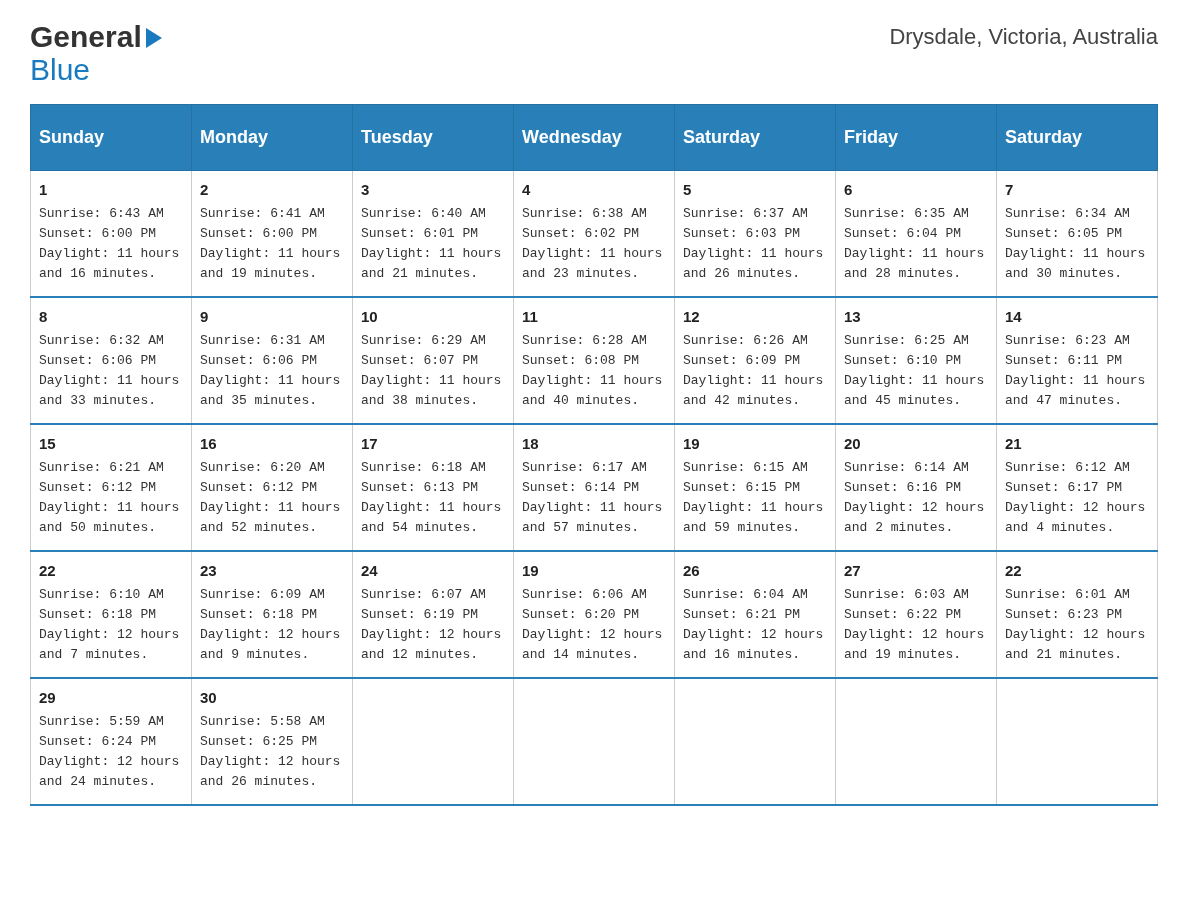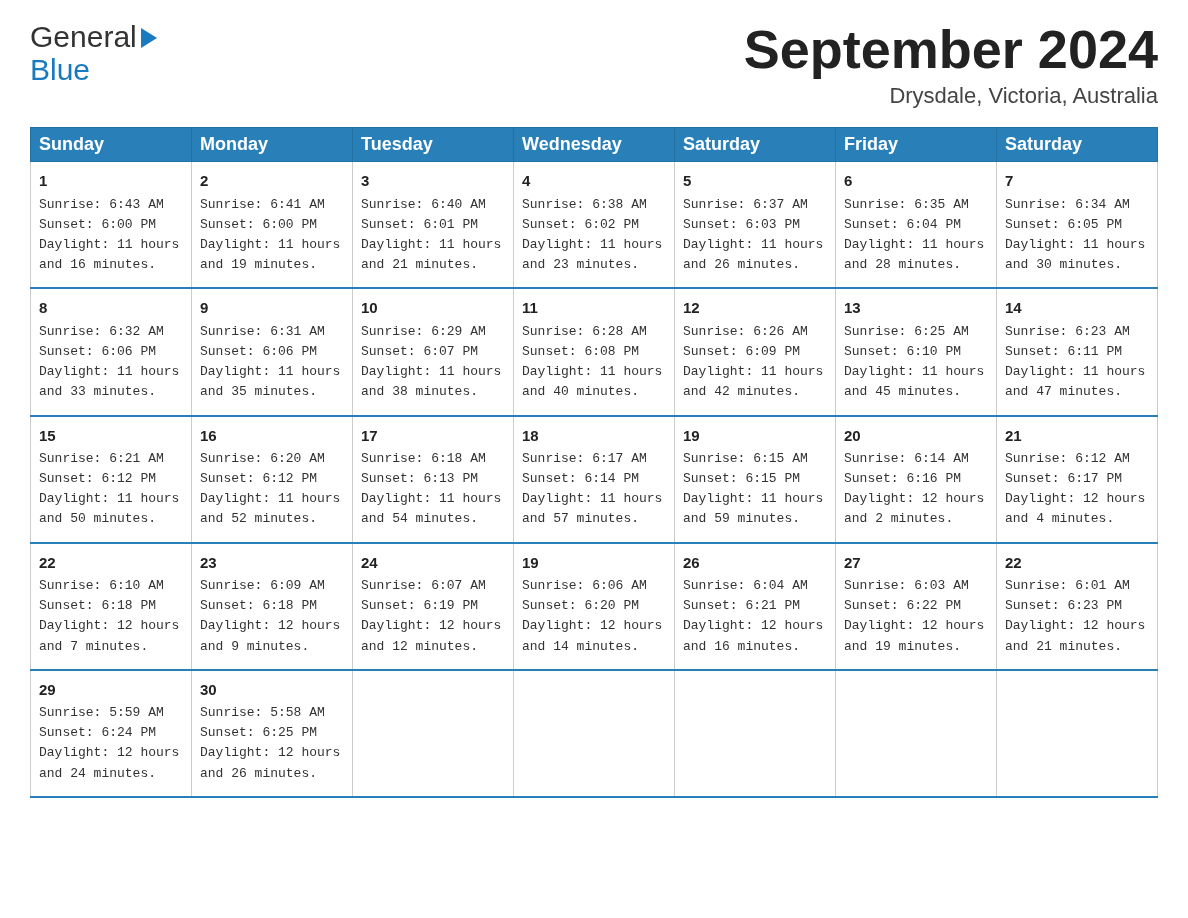--- a/index.html
+++ b/index.html
@@ -24,21 +24,21 @@
       text-align: right;
     }
     table {
       width: 100%;
       border-collapse: collapse;
       table-layout: fixed;
     }
     thead th {
       background-color: #2980b9;
       color: #fff;
-      padding: 6px 8px;
+      padding: 22px 8px;
       font-size: 18px;
       font-weight: bold;
       text-align: left;
       border: 1px solid #2471a3;
     }
     tbody td {
       vertical-align: top;
       padding: 8px 8px 12px 8px;
       border: 1px solid #ccc;
       font-size: 13px;
@@ -66,30 +66,29 @@
       background: #fff;
     }
   </style>
 </head>
 <body>
 
 <div class="header">
   <div class="logo">
     <div style="line-height:1.1">
       <div style="display:flex; align-items:center;">
-        <span style="font-size:30px;font-weight:normal;color:#333;font-family:Arial,sans-serif;">General</span>
+        <span style="font-size:30px;font-weight:bold;color:#333;font-family:Arial,sans-serif;">General</span>
         <span style="display:inline-block;width:0;height:0;border-top:10px solid transparent;border-bottom:10px solid transparent;border-left:16px solid #1a7abf;margin-left:4px;margin-top:2px;"></span>
       </div>
       <div>
         <span style="font-size:30px;font-weight:normal;color:#1a7abf;font-family:Arial,sans-serif;">Blue</span>
       </div>
     </div>
   </div>
   <div class="title-block">
-    <div style="font-size:54px;font-weight:bold;color:#222;font-family:Arial,sans-serif;line-height:1.1;">September 2024</div>
     <div style="font-size:22px;color:#444;font-family:Arial,sans-serif;margin-top:4px;">Drysdale, Victoria, Australia</div>
   </div>
 </div>
 
 <table>
   <thead>
     <tr>
     <th>Sunday</th>
         <th>Monday</th>
         <th>Tuesday</th>

